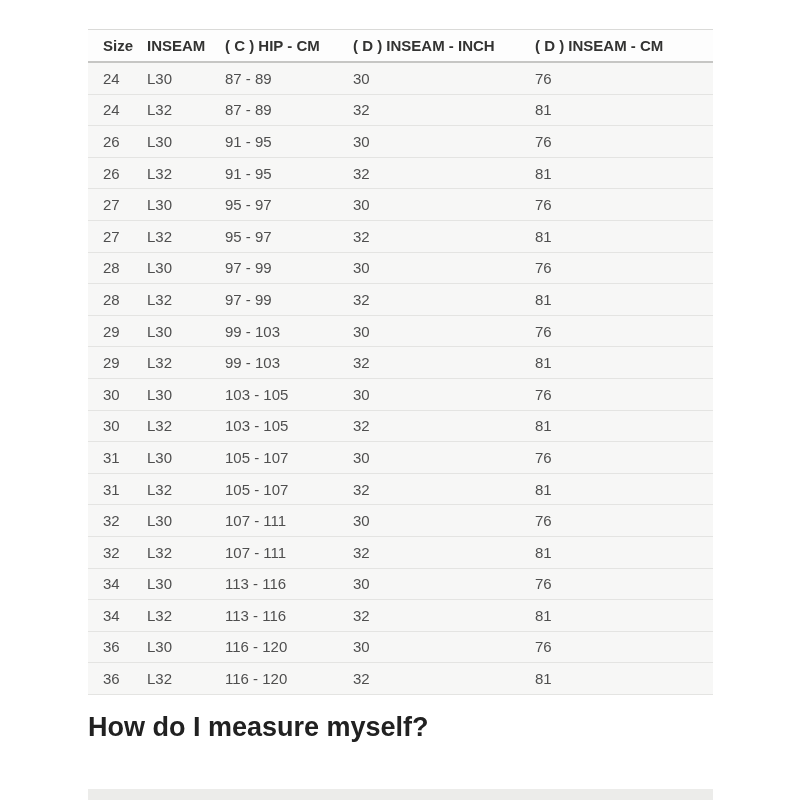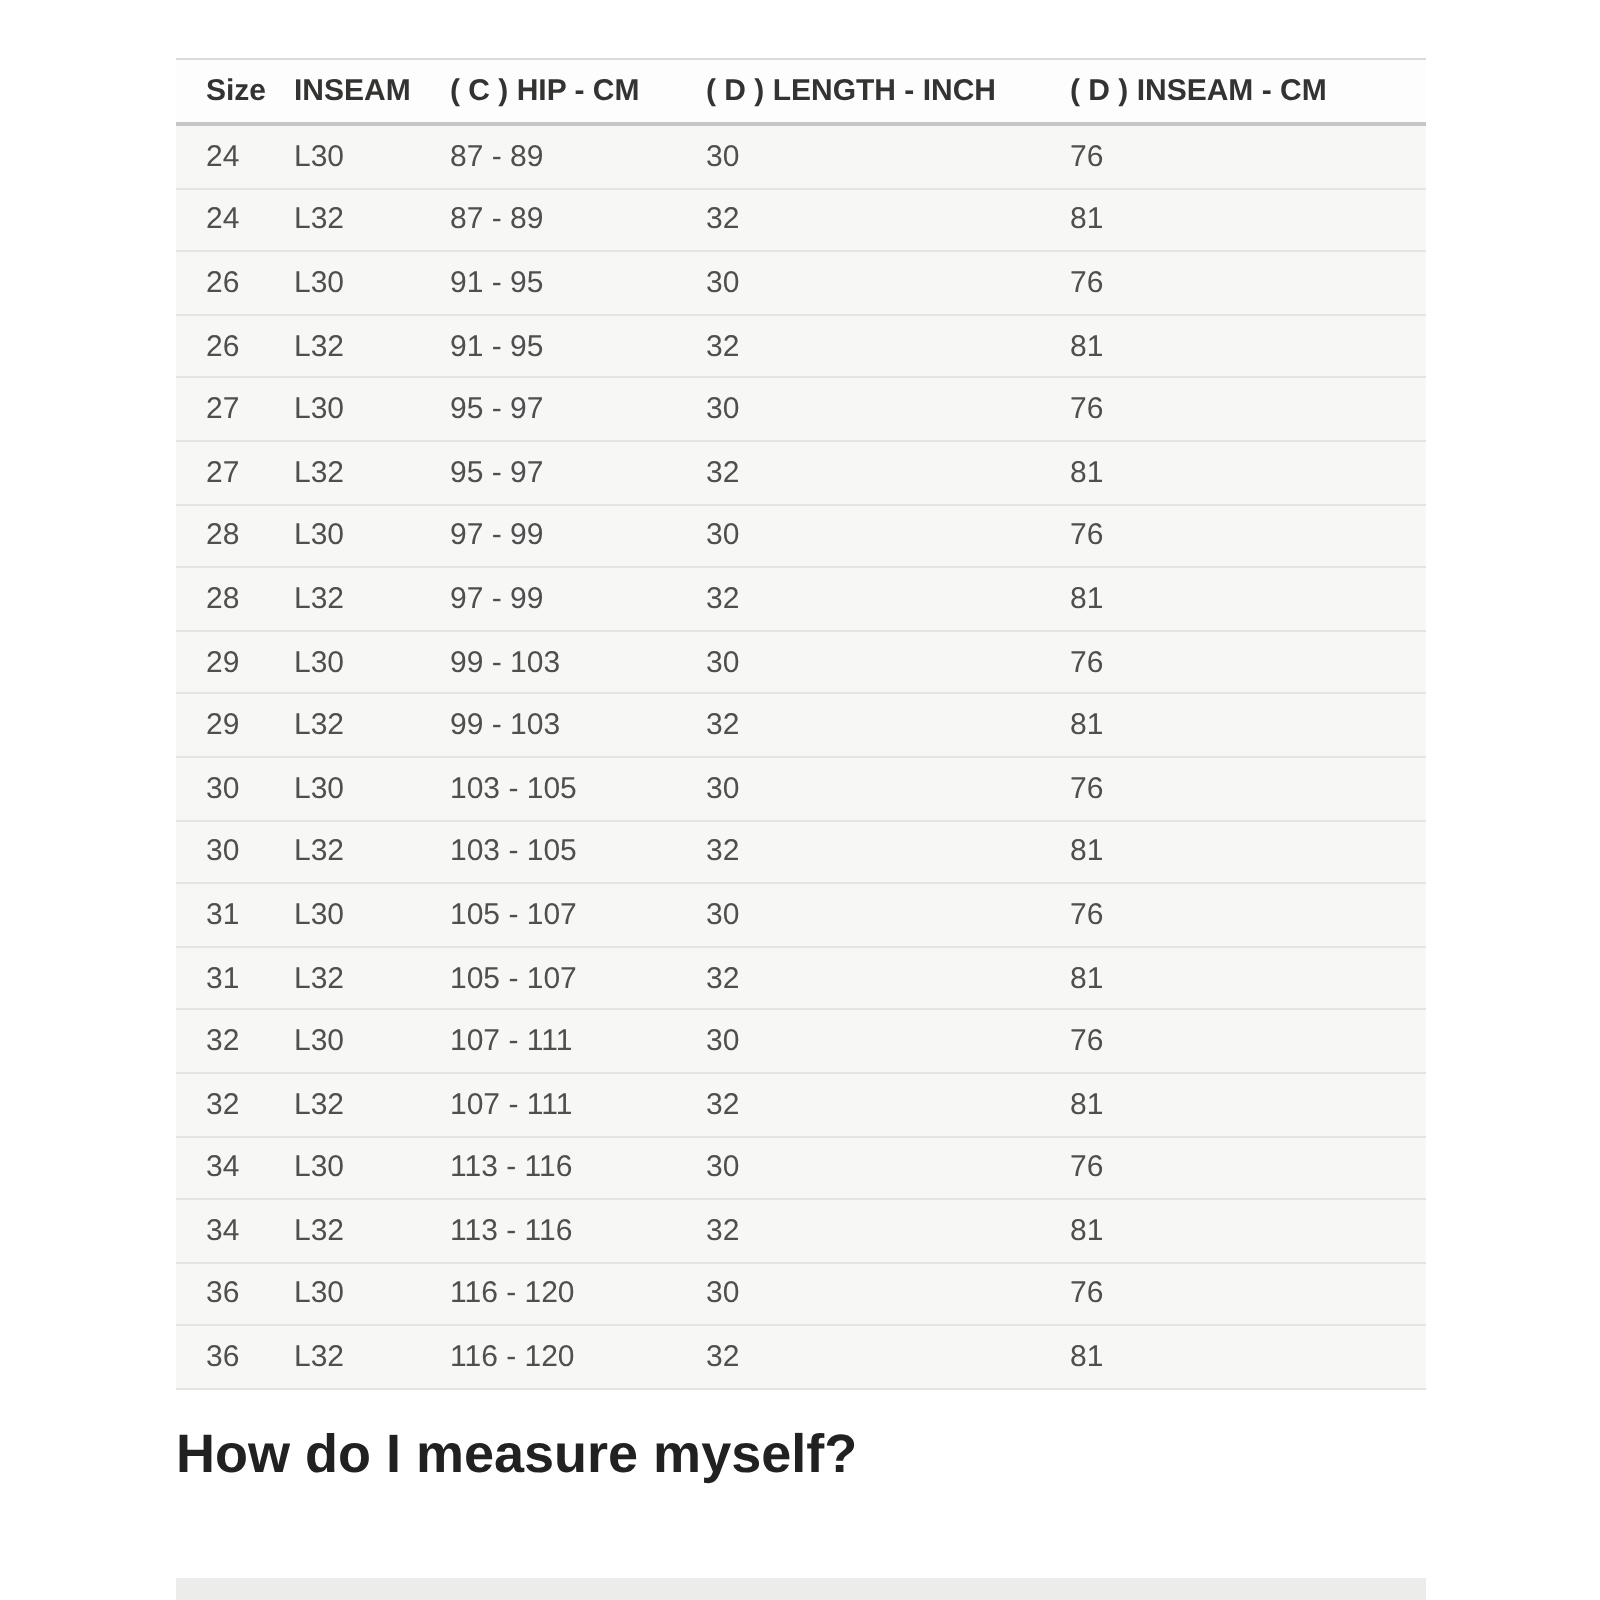--- a/index.html
+++ b/index.html
@@ -88,21 +88,21 @@
         <col style="width:78px">
         <col style="width:128px">
         <col style="width:182px">
         <col style="width:178px">
       </colgroup>
       <thead>
         <tr id="header-row">
             <th>Size</th>
             <th>INSEAM</th>
             <th>( C ) HIP - CM</th>
-            <th>( D ) LENGTH - INCH</th>
+            <th>( D ) INSEAM - INCH</th>
             <th>( D ) INSEAM - CM</th>
           </tr>
       </thead>
       <tbody id="table-body">
           <tr>
             <td>24</td>
             <td>L30</td>
             <td>87 - 89</td>
             <td>30</td>
             <td>76</td>

